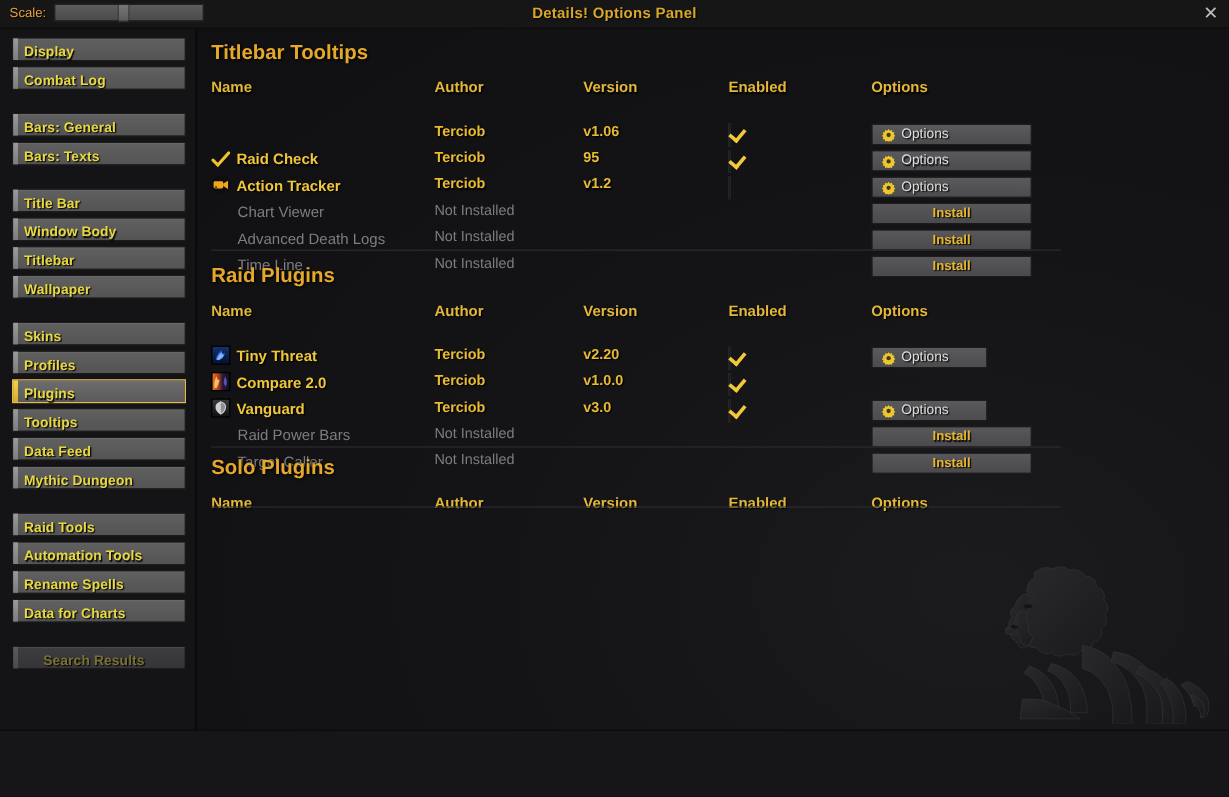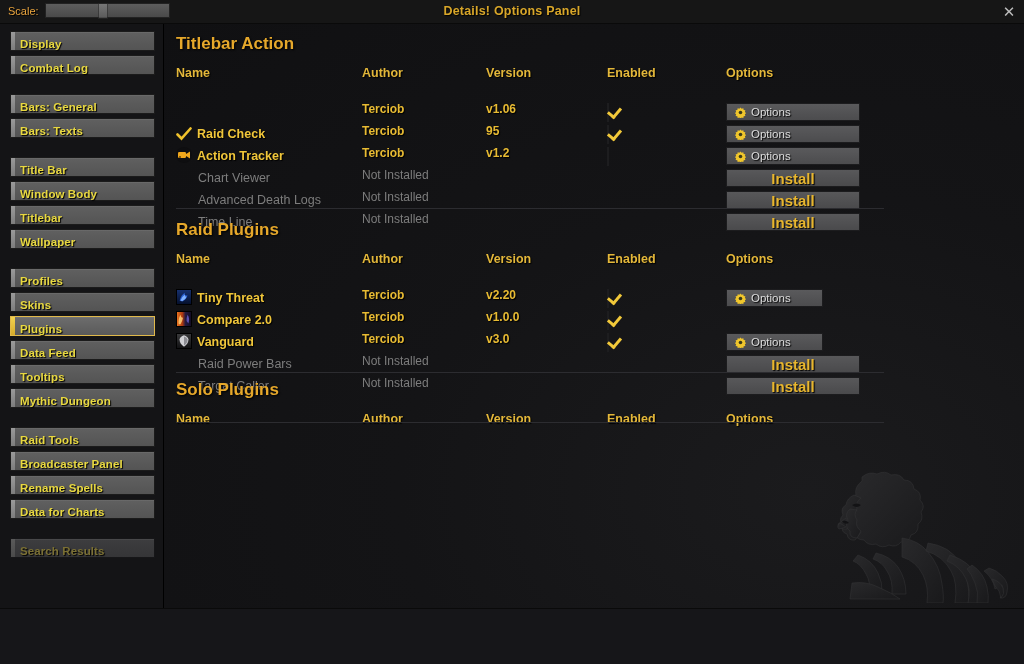--- a/index.html
+++ b/index.html
@@ -82,21 +82,21 @@
   .side-item span.lbl {
     font-size: 11.5px; font-weight: bold; color: #e8d840;
     text-shadow: 1px 1px 1px #000;
     letter-spacing: .1px;
   }
   .side-item.selected {
     border: 1px solid #e0b94b;
     background: linear-gradient(#6d6d6d,#5a5a5a);
   }
   .side-item.selected .tick { background: linear-gradient(#f2d24f,#d6ab2b); }
-  .side-item.dim { background: linear-gradient(#3d3d3f,#353537); border-color:#161618; }
+  .side-item.dim { background: linear-gradient(#3d3d3f,#353537); border-color:#161618;gap:16px; }
   .side-item.dim span.lbl { color: #7b7034; }
   .side-item.dim .tick { background: linear-gradient(#5a5a5a,#4b4b4b); }
 
   
   .content {
     position: absolute; left: 164px; top: 24px; width: 860px; height: 584px;
     background: #151518;
   }
   .content-inner {
     position: absolute; left: 0; top: 0; width: 860px; height: 584px;
@@ -180,21 +180,21 @@
     font-size: 11.5px; color: #ddd; text-shadow: 1px 1px 1px #000;
   }
   .btn-install {
     height: 18px; width: 134px;
     background: linear-gradient(#58585a,#4a4a4c);
     border: 1px solid #1c1c1e;
     display: flex; align-items: center; justify-content: center;
     cursor: pointer; position: relative; top: 1px;
   }
   .btn-install .t {
-    font-size: 15px; color: #e8b62e; font-weight: bold; text-shadow: 1px 1px 1px #000;
+    font-size: 11px; color: #e8b62e; font-weight: bold; text-shadow: 1px 1px 1px #000;
   }
 
   
   .bottombar {
     position: absolute; left: 0; top: 608px; width: 1024px; height: 56px;
     background: #161619;
     border-top: 1px solid #0a0a0a;
   }
   .edit-window-row { position: absolute; left: 694px; top: 635px; }
 </style>
@@ -247,50 +247,50 @@
         <span class="tick"></span>
         <span class="lbl">Titlebar</span>
       </div>
       <div class="side-item">
         <span class="tick"></span>
         <span class="lbl">Wallpaper</span>
       </div>
       <div class="side-spacer"></div>
       <div class="side-item">
         <span class="tick"></span>
+        <span class="lbl">Skins</span>
+      </div>
+      <div class="side-item">
+        <span class="tick"></span>
         <span class="lbl">Profiles</span>
       </div>
-      <div class="side-item">
-        <span class="tick"></span>
-        <span class="lbl">Skins</span>
-      </div>
       <div class="side-item selected">
         <span class="tick"></span>
         <span class="lbl">Plugins</span>
       </div>
       <div class="side-item">
         <span class="tick"></span>
+        <span class="lbl">Tooltips</span>
+      </div>
+      <div class="side-item">
+        <span class="tick"></span>
         <span class="lbl">Data Feed</span>
       </div>
       <div class="side-item">
         <span class="tick"></span>
-        <span class="lbl">Tooltips</span>
-      </div>
-      <div class="side-item">
-        <span class="tick"></span>
         <span class="lbl">Mythic Dungeon</span>
       </div>
       <div class="side-spacer"></div>
       <div class="side-item">
         <span class="tick"></span>
         <span class="lbl">Raid Tools</span>
       </div>
       <div class="side-item">
         <span class="tick"></span>
-        <span class="lbl">Broadcaster Panel</span>
+        <span class="lbl">Automation Tools</span>
       </div>
       <div class="side-item">
         <span class="tick"></span>
         <span class="lbl">Rename Spells</span>
       </div>
       <div class="side-item">
         <span class="tick"></span>
         <span class="lbl">Data for Charts</span>
       </div>
       <div class="side-spacer"></div>
@@ -330,21 +330,21 @@
           <path d="M20 140 q14 -2 26 4 q14 6 22 12 l-50 0 z"></path>
         </g>
         <g fill="#0d0d0f">
           <path d="M20 62 q5 -3 9 0 q-4 4 -9 0 z"></path>
           <path d="M10 78 q5 -1 7 2 q-5 2 -7 -2 z"></path>
         </g>
       </svg>
 
       <div id="sections">
           <div class="section" style="position:absolute;left:0;top:10px;width:860px;">
-            <div class="sec-title">Titlebar Action</div>
+            <div class="sec-title">Titlebar Tooltips</div>
             <div class="row hdr" style="margin-top:12px;">
               <span class="col-name">Name</span>
               <span class="col-author">Author</span>
               <span class="col-ver">Version</span>
               <span class="col-en">Enabled</span>
               <span class="col-opt">Options</span>
             </div>
             <div style="height:14px"></div>
             <div class="row">
               <span class="col-author pauthor">Terciob</span>

